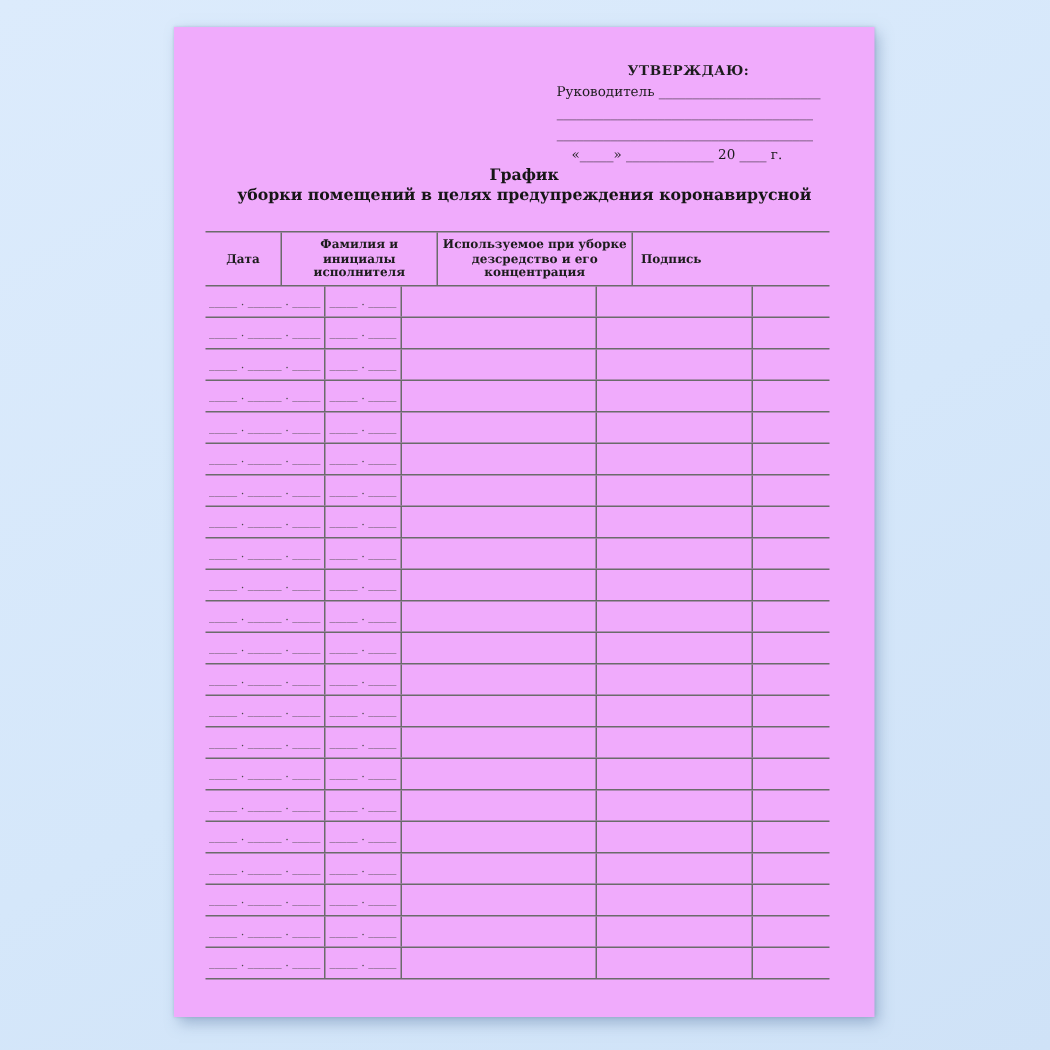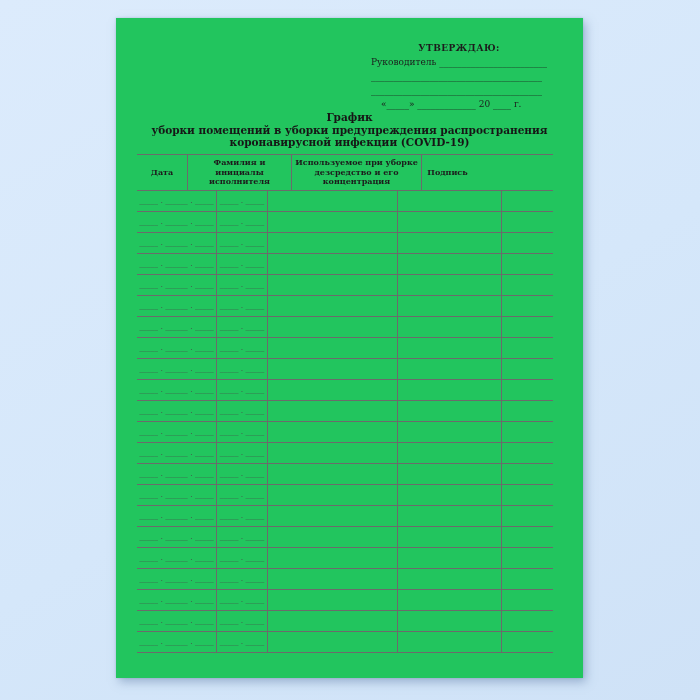--- a/index.html
+++ b/index.html
@@ -4,21 +4,21 @@
 <style>
   html,body{margin:0;padding:0;}
   body{
     width:700px;height:700px;position:relative;overflow:hidden;
     background:linear-gradient(150deg,#dcebfc 0%,#d5e7fa 55%,#cfe2f7 100%);
     font-family:"DejaVu Serif","Liberation Serif",serif;
     -webkit-font-smoothing:antialiased;
   }
   .paper{
     position:absolute;left:116px;top:18px;width:467px;height:660px;
-    background:#22c55e;
+    background:#f0abfc;
     box-shadow:3px 4px 9px rgba(100,130,170,.5),0 0 2px rgba(110,135,165,.35);
   }
   
   .approval{
     position:absolute;top:24px;right:36px;width:176px;
     font-size:9px;color:#1c1c1c;
   }
   .approval .line{line-height:14px;white-space:nowrap;overflow:hidden;}
   .approval .heading{text-align:center;font-weight:bold;line-height:13px;letter-spacing:.4px;}
   .approval .date-line{text-align:left;padding-left:10px;}
@@ -62,22 +62,21 @@
   <div class="approval">
     <div class="line heading">УТВЕРЖДАЮ:</div>
     <div class="line"><span>Руководитель</span> <span>_________________________</span></div>
     <div class="line">______________________________________</div>
     <div class="line">______________________________________</div>
     <div class="line date-line">«_____» _____________ 20 ____ г.</div>
   </div>
 
   <div class="doc-title">
     <div>График</div>
-    <div>уборки помещений в уборки предупреждения распространения</div>
-    <div>коронавирусной инфекции (COVID-19)</div>
+    <div>уборки помещений в целях предупреждения коронавирусной</div>
   </div>
 
   <div class="ctable">
     <div class="thead">
       <div class="tcell c-time">Дата</div>
       <div class="tcell c-exec">Фамилия и инициалы исполнителя</div>
       <div class="tcell c-dis">Используемое при уборке дезсредство и его концентрация</div>
       <div class="tcell c-sign last">Подпись</div>
     </div>
     <div>

